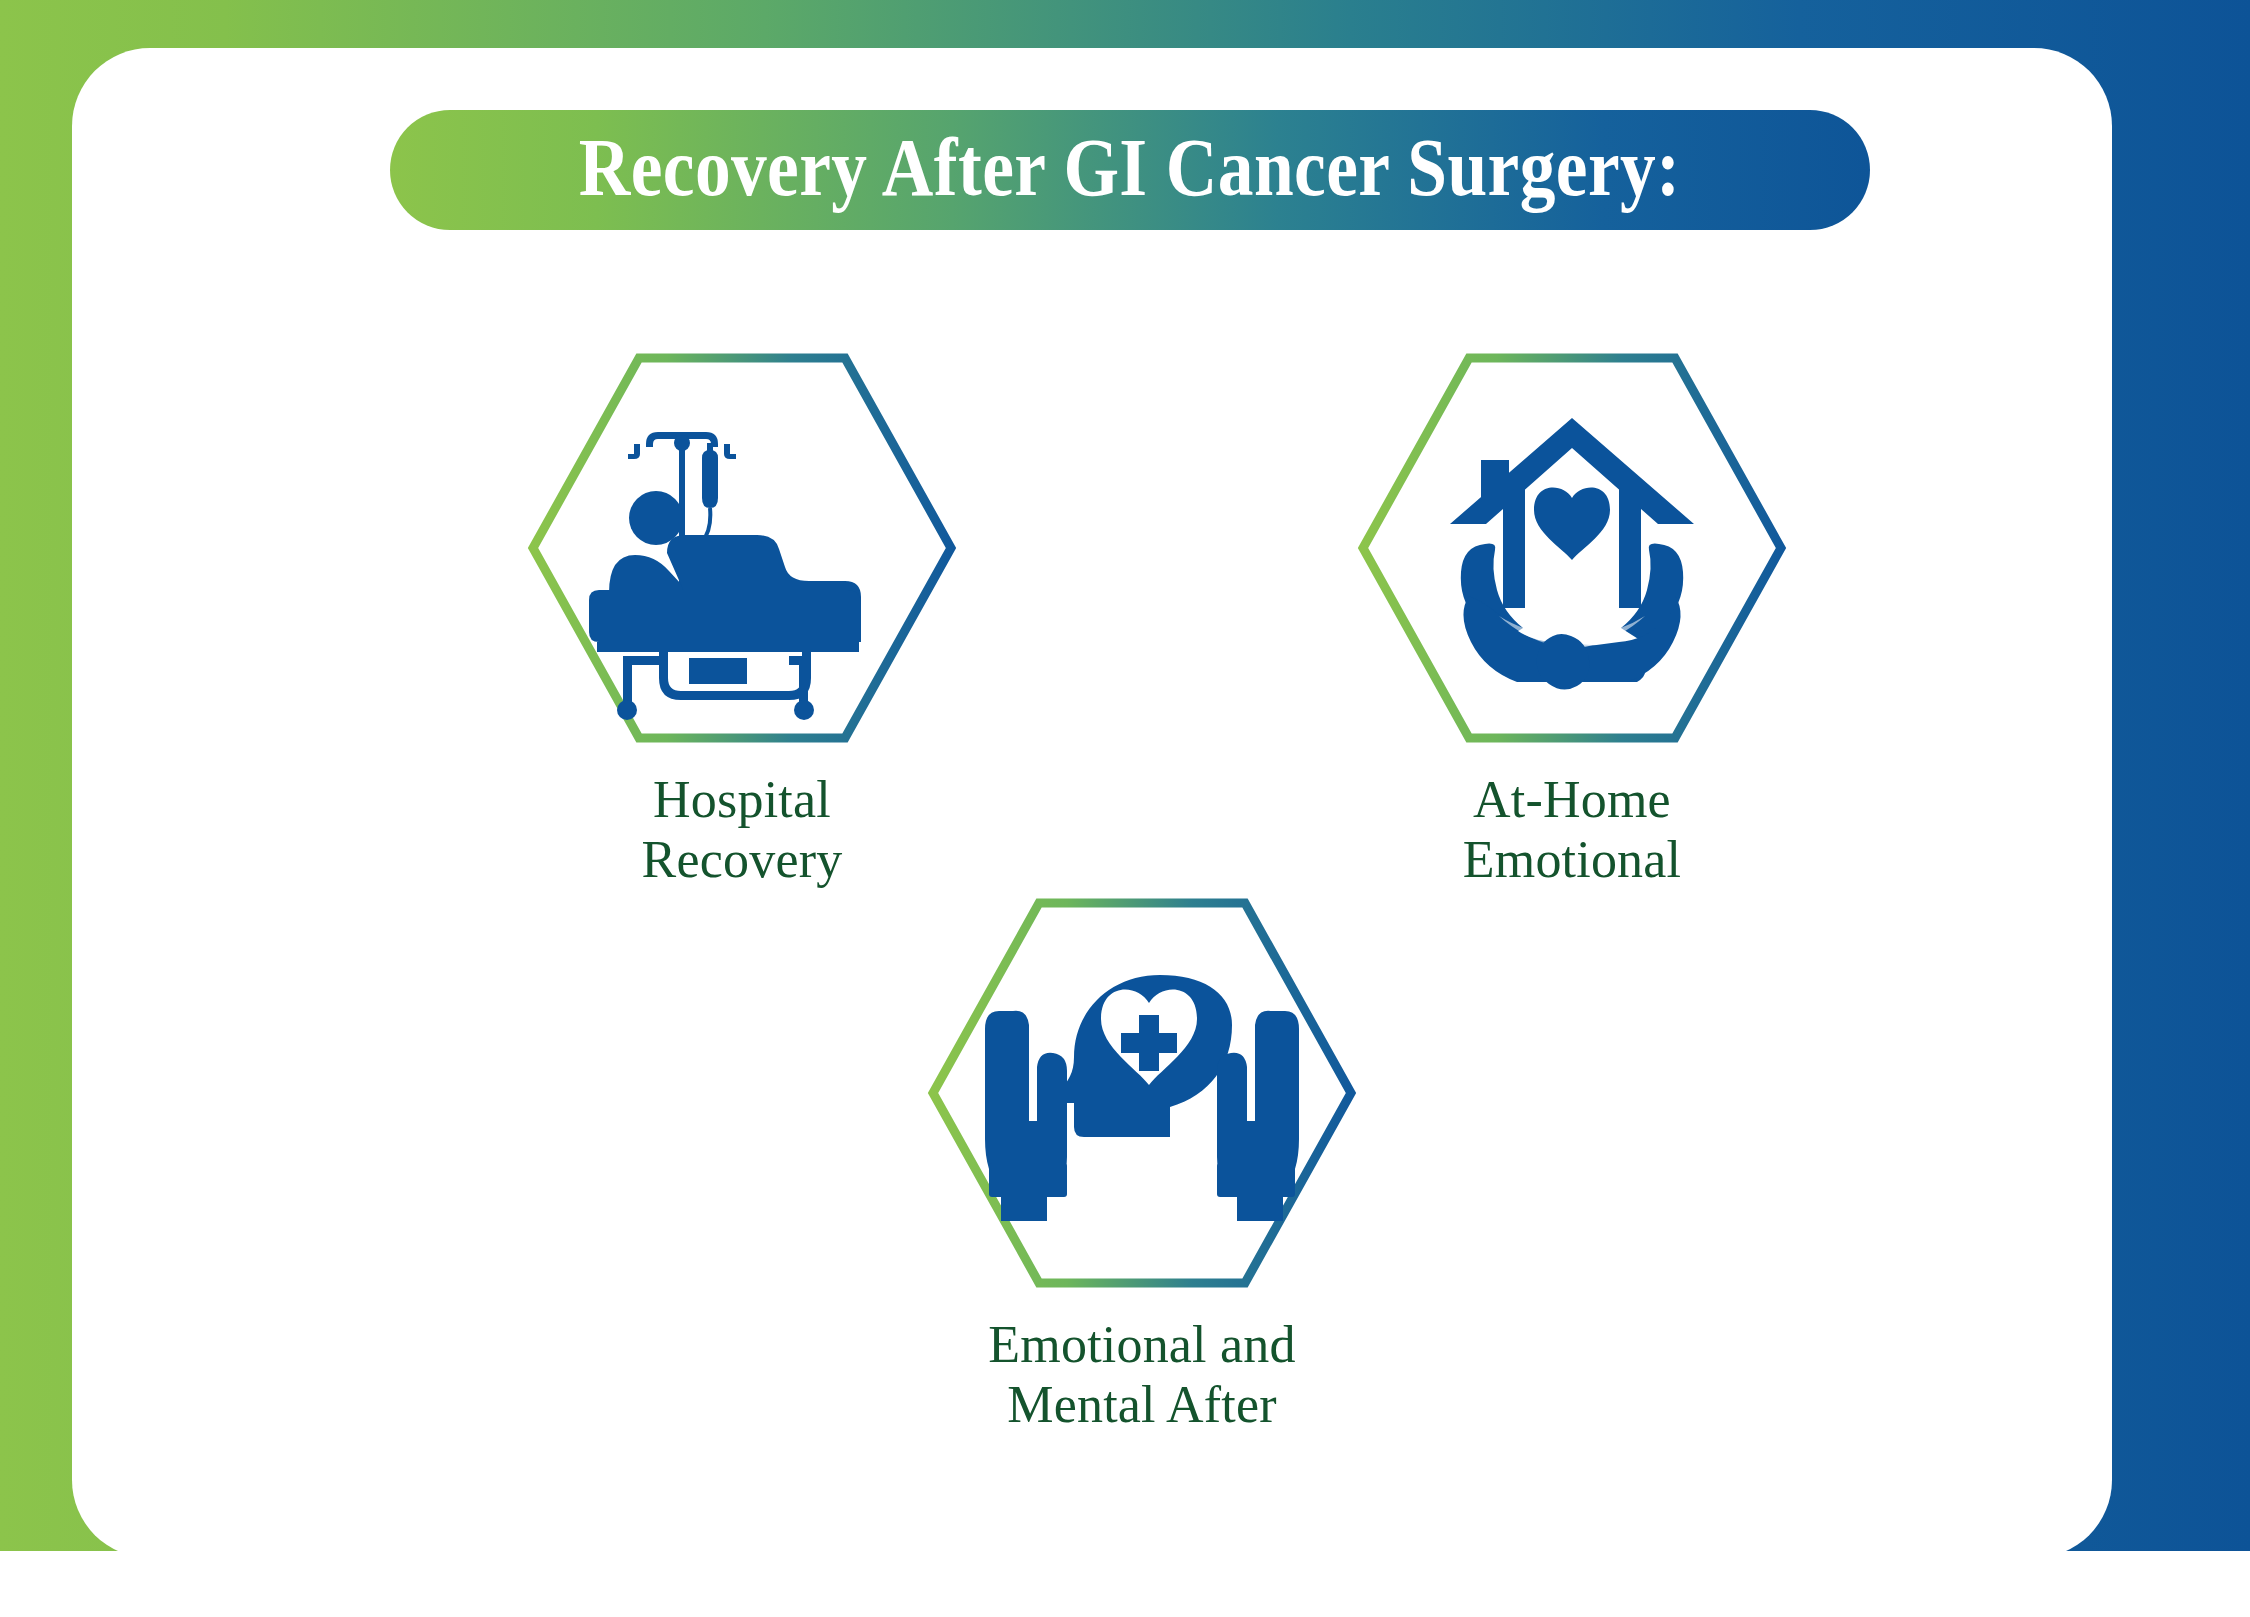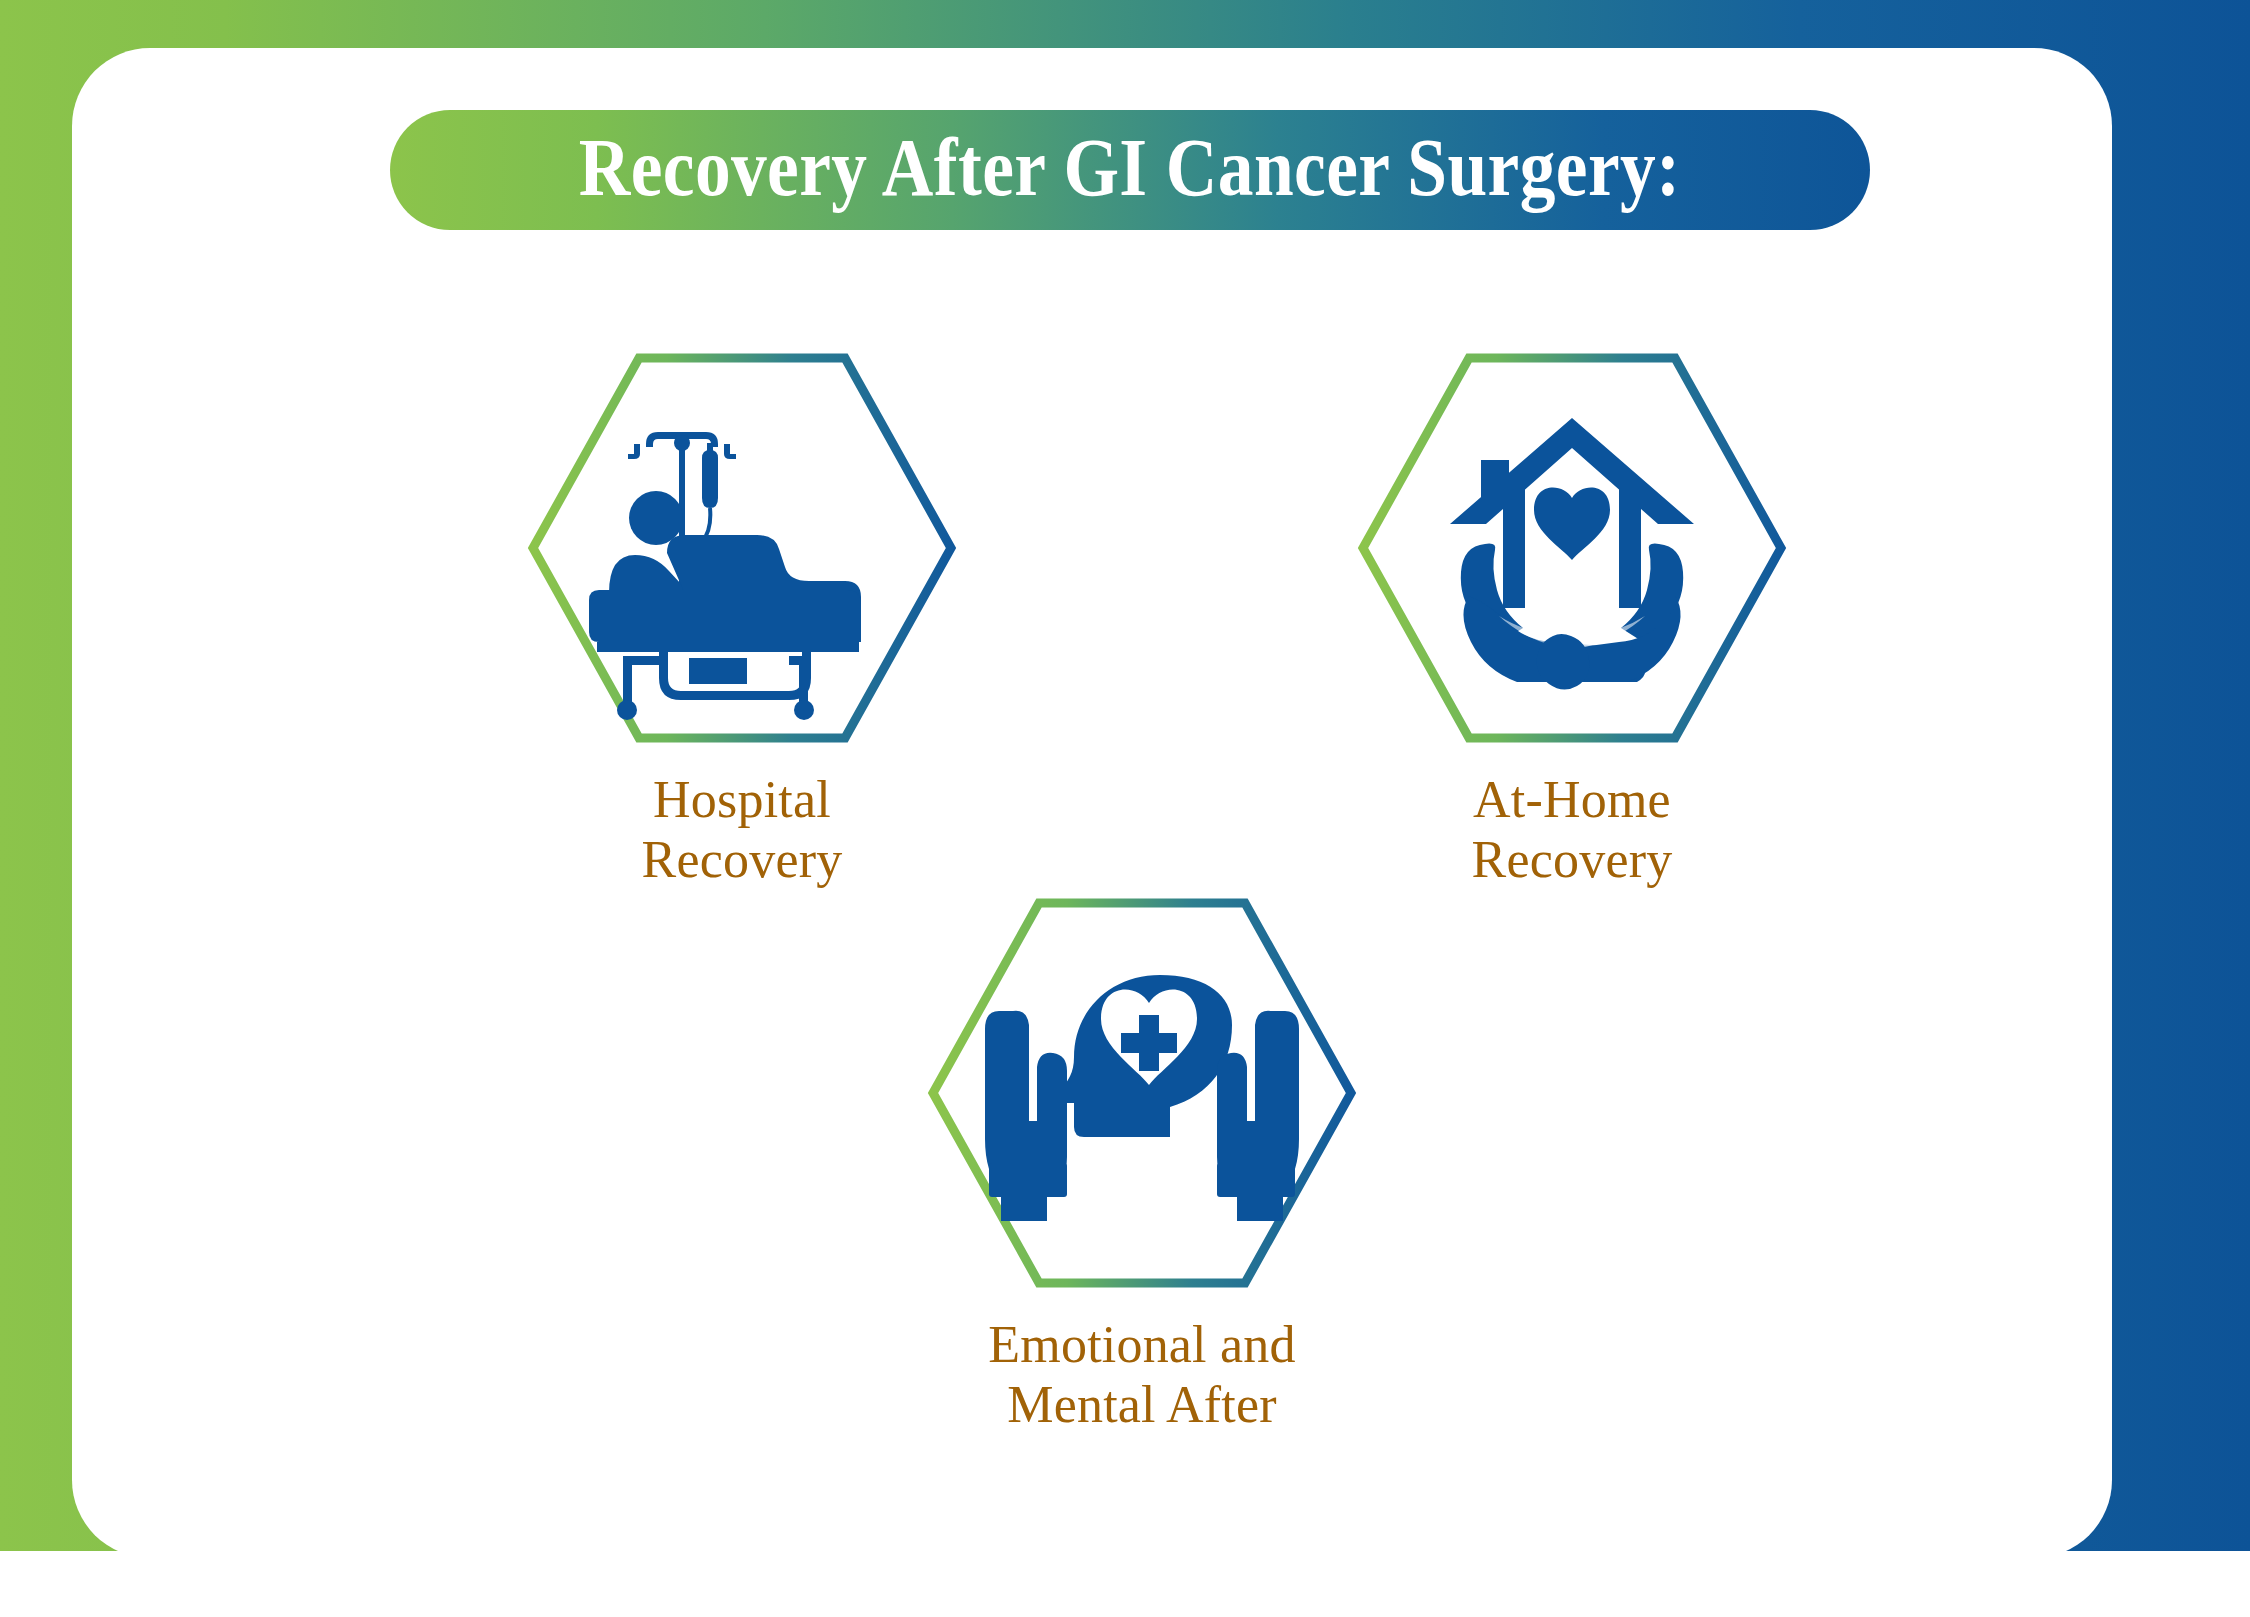--- a/index.html
+++ b/index.html
@@ -80,21 +80,21 @@
   }
   .hex-wrap svg {
     display: block;
     width: 430px;
     height: 400px;
   }
 
   .hex-label {
     margin-top: 22px;
     text-align: center;
-    color: #a16207;
+    color: #14532d;
     font-family: "Liberation Serif", "DejaVu Serif", serif;
     font-size: 52px;
     font-weight: 400;
     line-height: 1.16;
     letter-spacing: 0.2px;
     white-space: pre-line;
   }
 </style>
 </head>
 <body>
@@ -210,21 +210,21 @@
                      q12,-14 36,-16 l30,-4 q26,-2 44,-20 q18,-18 12,-26 z"></path>
             <path d="M288,268 q-24,22 -56,30 l-32,6 q-14,2 -16,10
                      q2,-14 20,-18 l30,-8 q32,-6 54,-20 z" fill="#FFFFFF" opacity="0.55"></path>
 
             <path d="M196,288 q-14,6 -16,22 q-2,16 12,26 q14,10 28,2
                      q14,-8 12,-26 q-2,-18 -18,-24 q-10,-4 -18,0 z"></path>
           </g>
         </svg>
       </div>
       <div class="hex-label">At-Home
-Recovery</div>
+Emotional</div>
     </div>
 
     <div class="hex-cell" id="cell-mental">
       <div class="hex-wrap">
         <svg viewBox="0 0 430 400" xmlns="http://www.w3.org/2000/svg">
           <defs>
             <linearGradient id="hexgrad3" x1="0" y1="0" x2="1" y2="0">
               <stop offset="0" stop-color="#8CC44B"></stop>
               <stop offset="0.32" stop-color="#6DB65B"></stop>
               <stop offset="0.62" stop-color="#2E7F8F"></stop>

